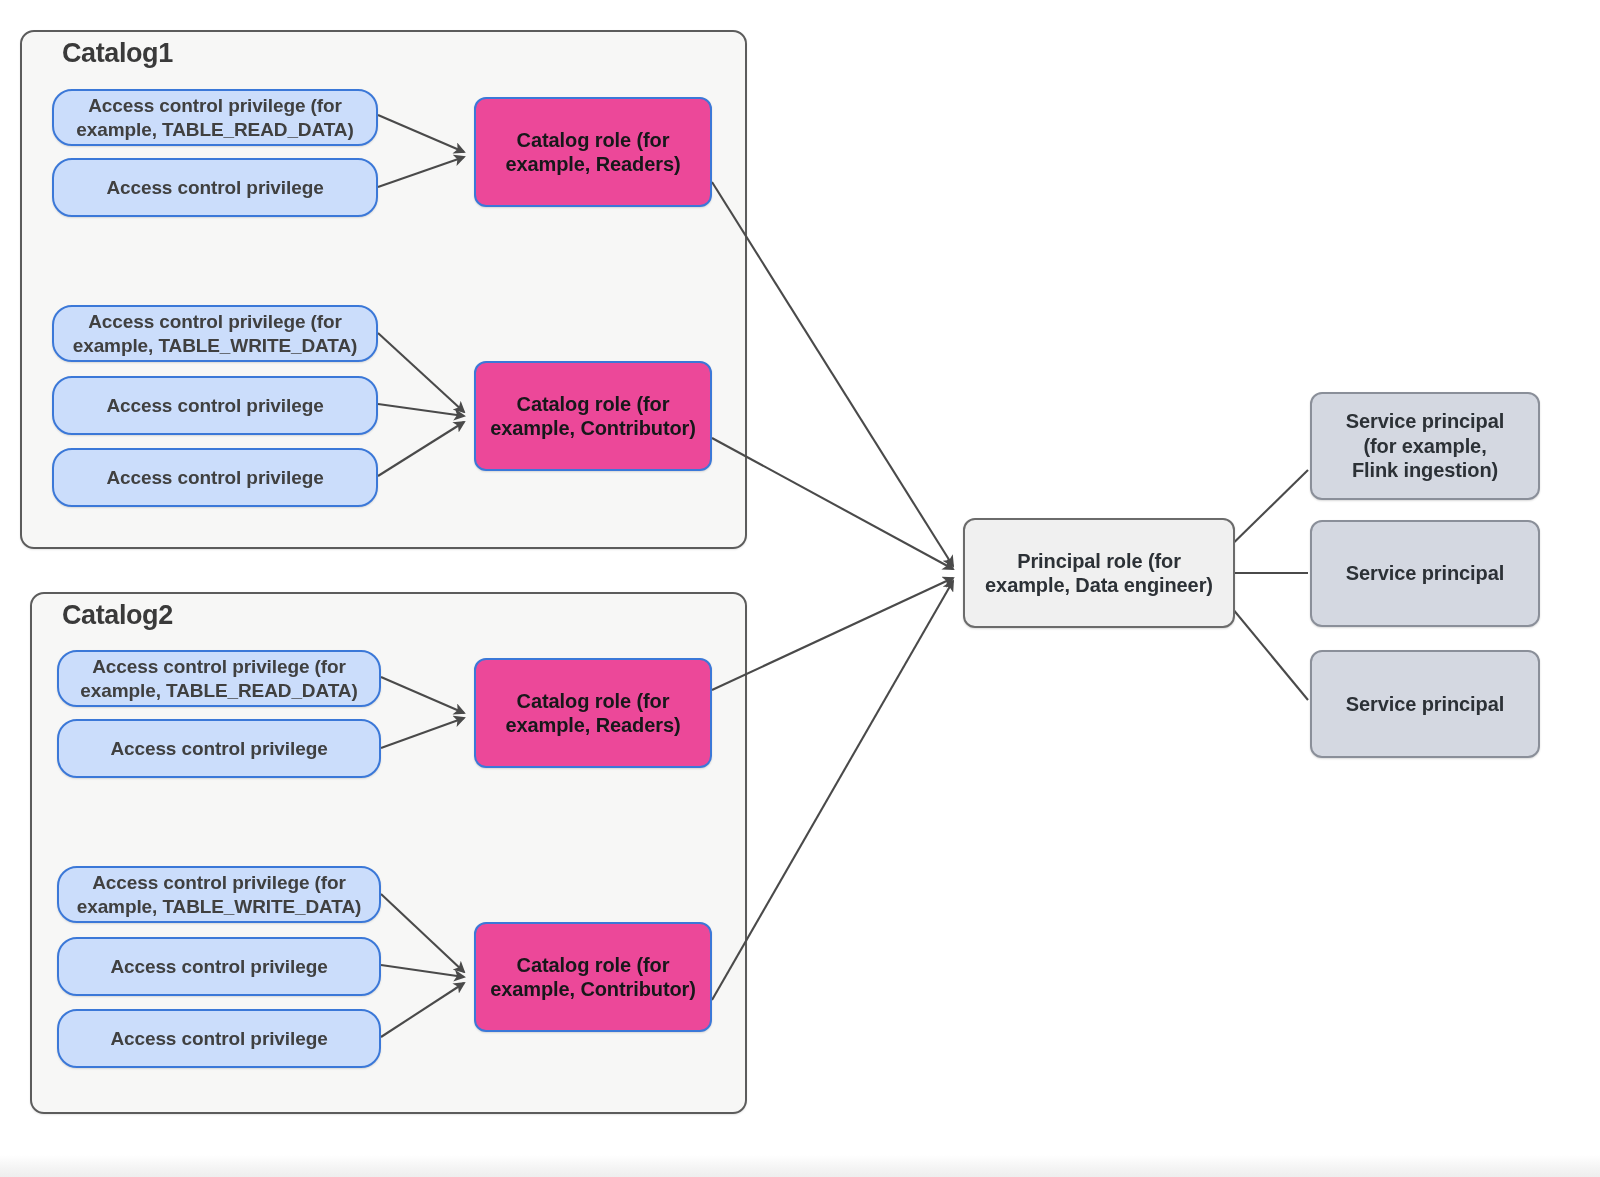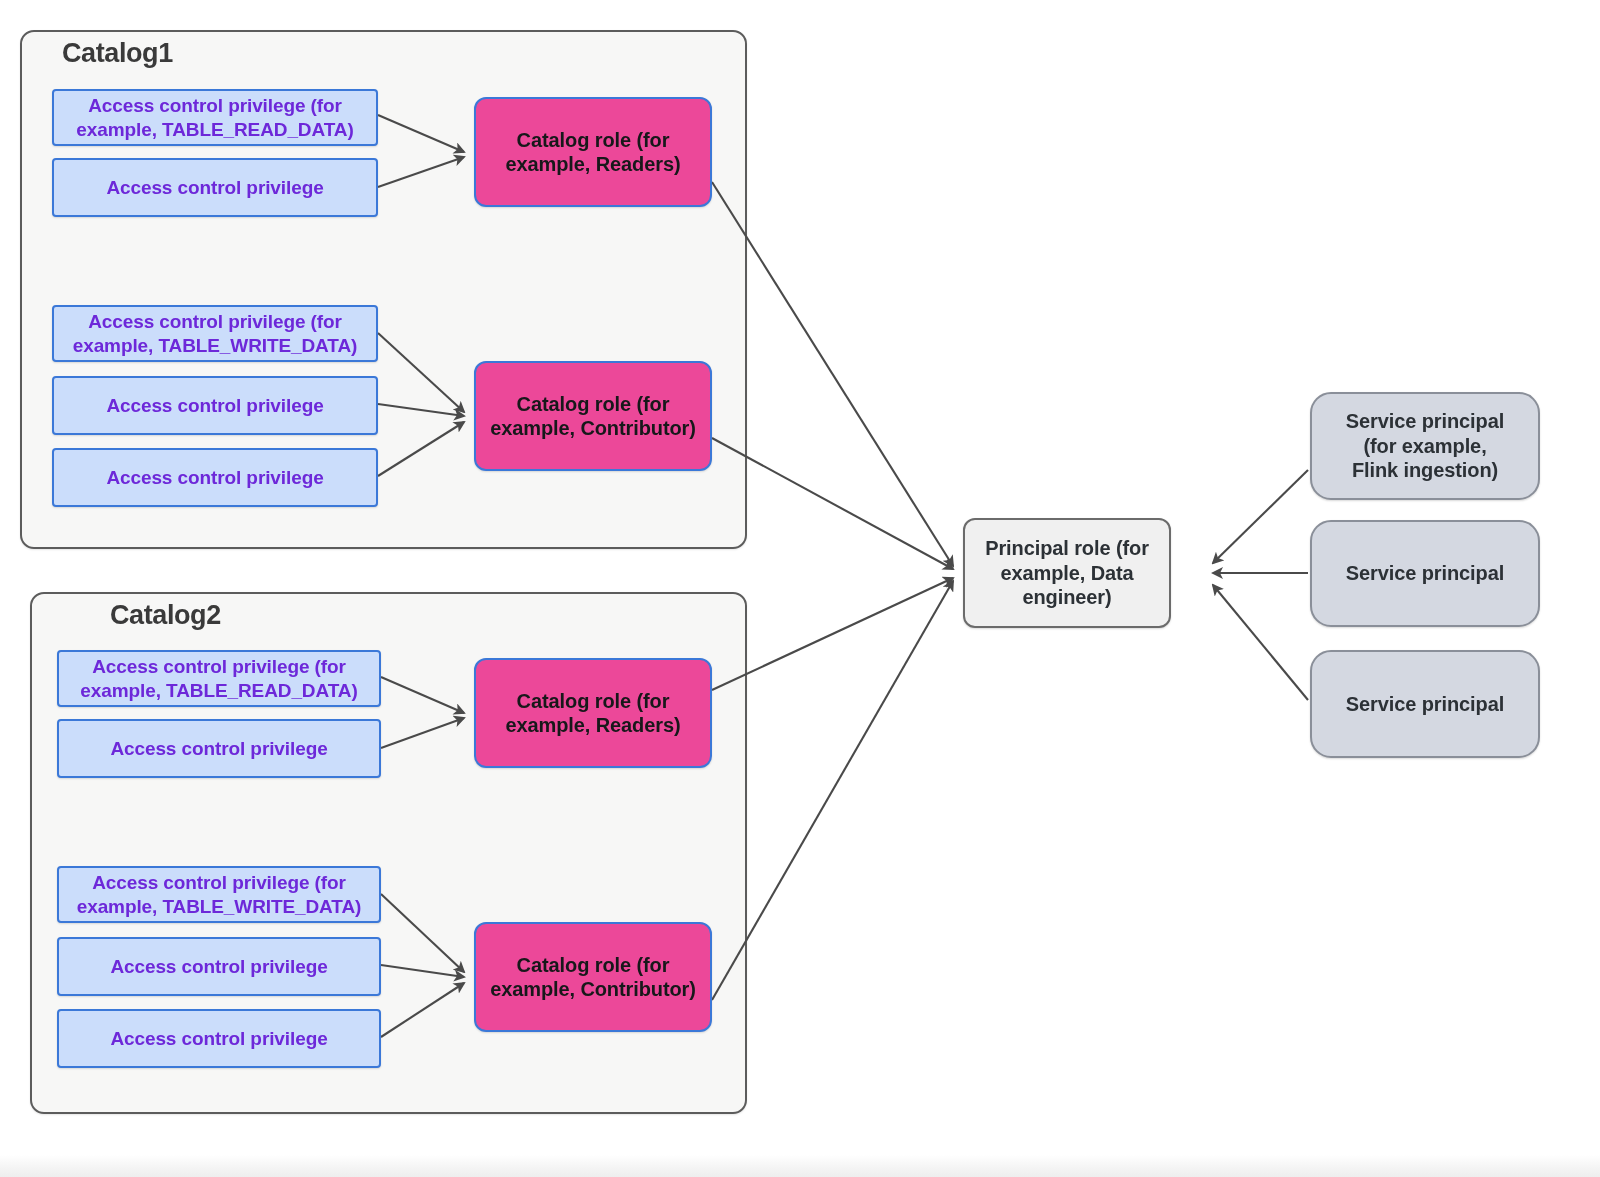--- a/index.html
+++ b/index.html
@@ -61,22 +61,22 @@
     color: #3a3a3a;
     letter-spacing: -0.4px;
     z-index: 2;
     white-space: nowrap;
   }
 
   
   .privilege {
     background: #cbddfb;
     border: 2px solid #3b78d8;
-    border-radius: 4px;
-    color: #6d28d9;
+    border-radius: 20px;
+    color: #404040;
     font-size: 19px;
     font-weight: bold;
     padding: 4px 16px;
     box-shadow: 0 1px 2px rgba(0,0,0,0.13);
   }
 
   
   .catalog-role {
     background: #ec4899;
     border: 2px solid #3b78d8;
@@ -97,21 +97,21 @@
     font-size: 20px;
     font-weight: bold;
     padding: 4px 14px;
     box-shadow: 0 1px 2px rgba(0,0,0,0.15);
   }
 
   
   .service-principal {
     background: #d4d8e1;
     border: 2px solid #8a8f99;
-    border-radius: 21px;
+    border-radius: 12px;
     color: #2c3136;
     font-size: 20px;
     font-weight: bold;
     padding: 4px 30px;
     box-shadow: 0 1px 2px rgba(0,0,0,0.15);
   }
 
   .bottom-band {
     position: absolute;
     left: 0;
@@ -185,21 +185,21 @@
   </div>
 
   <div class="node catalog-role" style="left:474px; top:97px; width:238px; height:110px;">
     <span>Catalog role (for example, Readers)</span>
   </div>
   <div class="node catalog-role" style="left:474px; top:361px; width:238px; height:110px;">
     <span>Catalog role (for example, Contributor)</span>
   </div>
 
   <div class="group" style="left:30px; top:592px; width:717px; height:522px;"></div>
-  <div class="group-title" style="left:62px; top:600px;margin-left:48px;">Catalog2</div>
+  <div class="group-title" style="left:62px; top:600px;">Catalog2</div>
 
   <div class="node privilege" style="left:57px; top:650px; width:324px; height:57px;">
     <span>Access control privilege (for example, TABLE_READ_DATA)</span>
   </div>
   <div class="node privilege" style="left:57px; top:719px; width:324px; height:59px;">
     <span>Access control privilege</span>
   </div>
 
   <div class="node privilege" style="left:57px; top:866px; width:324px; height:57px;">
     <span>Access control privilege (for example, TABLE_WRITE_DATA)</span>
@@ -211,21 +211,21 @@
     <span>Access control privilege</span>
   </div>
 
   <div class="node catalog-role" style="left:474px; top:658px; width:238px; height:110px;">
     <span>Catalog role (for example, Readers)</span>
   </div>
   <div class="node catalog-role" style="left:474px; top:922px; width:238px; height:110px;">
     <span>Catalog role (for example, Contributor)</span>
   </div>
 
-  <div class="node principal-role" style="left:963px; top:518px; width:208px; height:110px;">
+  <div class="node principal-role" style="left:963px; top:518px; width:272px; height:110px;">
     <span>Principal role (for example, Data engineer)</span>
   </div>
 
   <div class="node service-principal" style="left:1310px; top:392px; width:230px; height:108px;">
     <span>Service principal (for example, Flink ingestion)</span>
   </div>
   <div class="node service-principal" style="left:1310px; top:520px; width:230px; height:107px;">
     <span>Service principal</span>
   </div>
   <div class="node service-principal" style="left:1310px; top:650px; width:230px; height:108px;">

